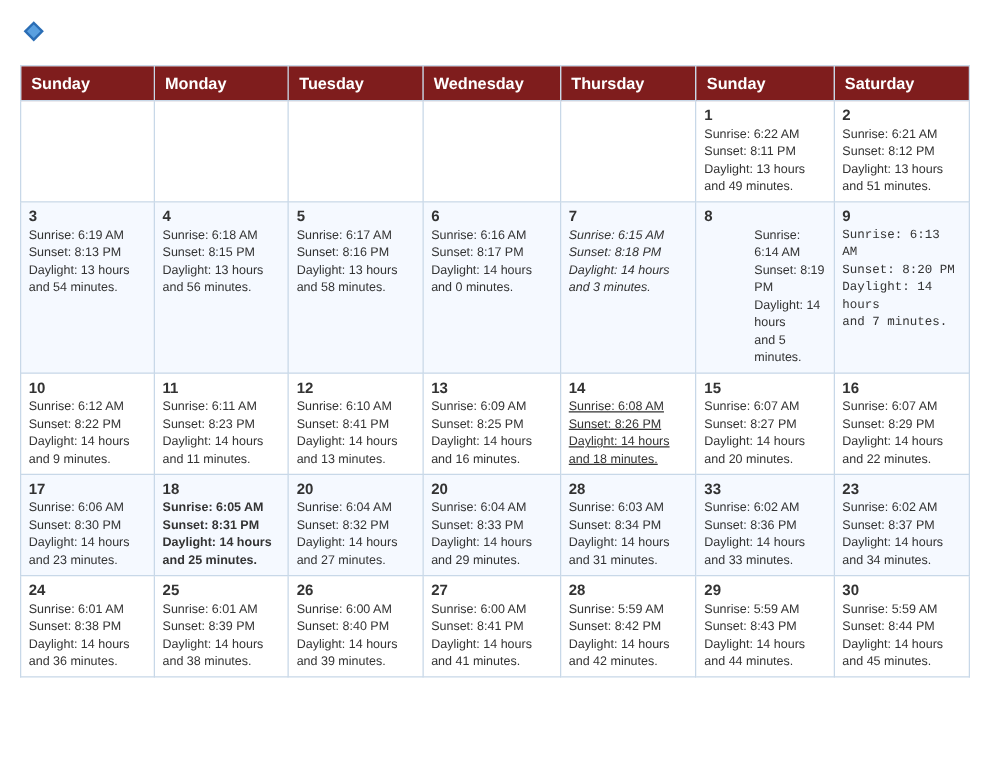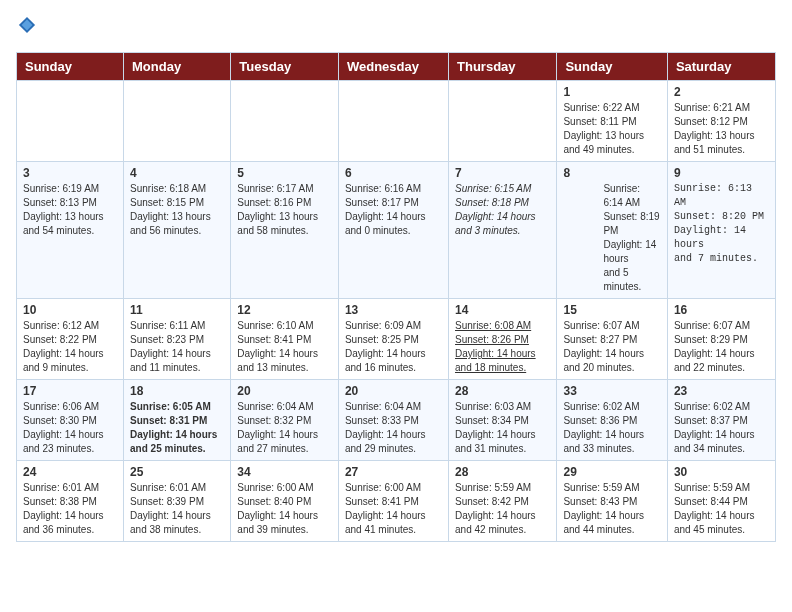--- a/index.html
+++ b/index.html
@@ -307,21 +307,21 @@
 and 36 minutes.</div>
         </td>
         <td>
           <div class="day-number">25</div>
           <div class="day-info" style="white-space: pre-line;">Sunrise: 6:01 AM
 Sunset: 8:39 PM
 Daylight: 14 hours
 and 38 minutes.</div>
         </td>
         <td>
-          <div class="day-number">34</div>
+          <div class="day-number">26</div>
           <div class="day-info" style="white-space: pre-line;">Sunrise: 6:00 AM
 Sunset: 8:40 PM
 Daylight: 14 hours
 and 39 minutes.</div>
         </td>
         <td>
           <div class="day-number">27</div>
           <div class="day-info" style="white-space: pre-line;">Sunrise: 6:00 AM
 Sunset: 8:41 PM
 Daylight: 14 hours

